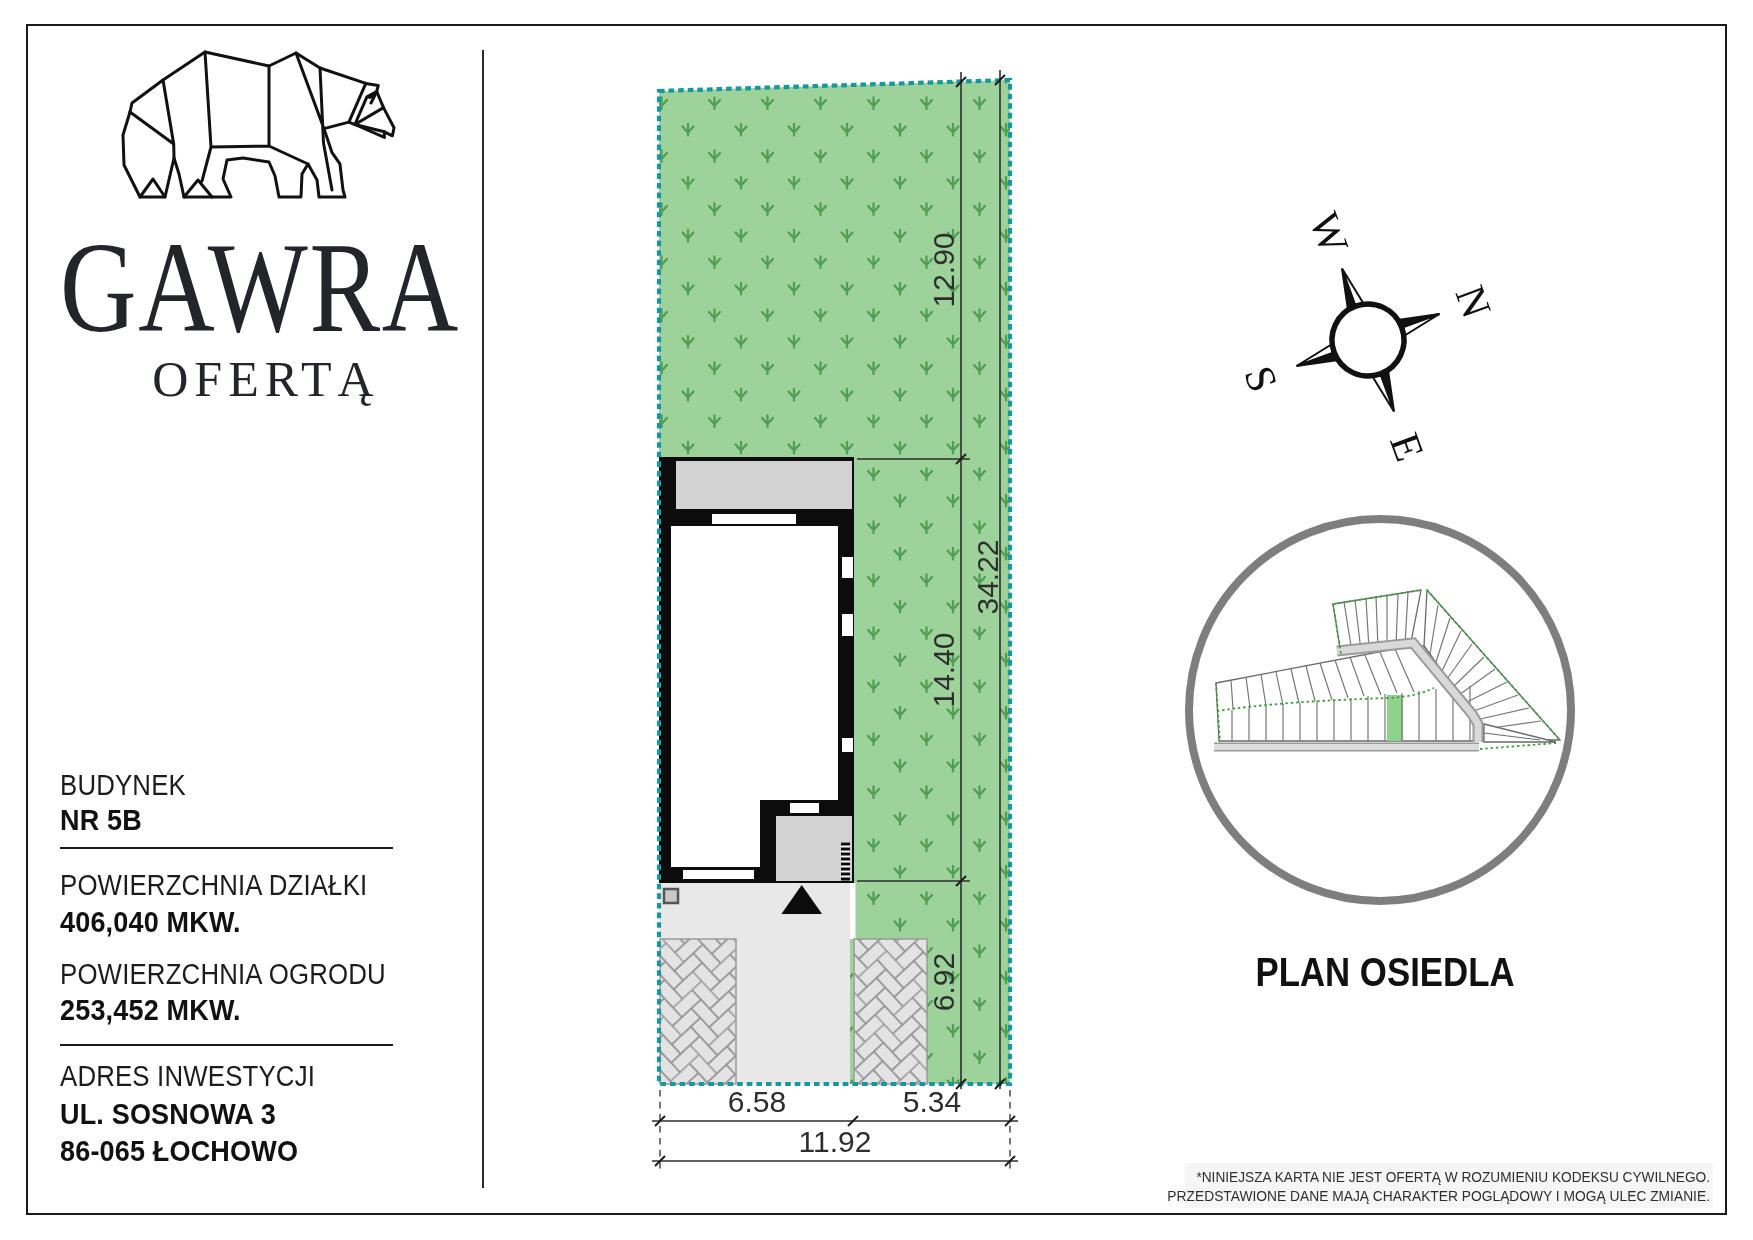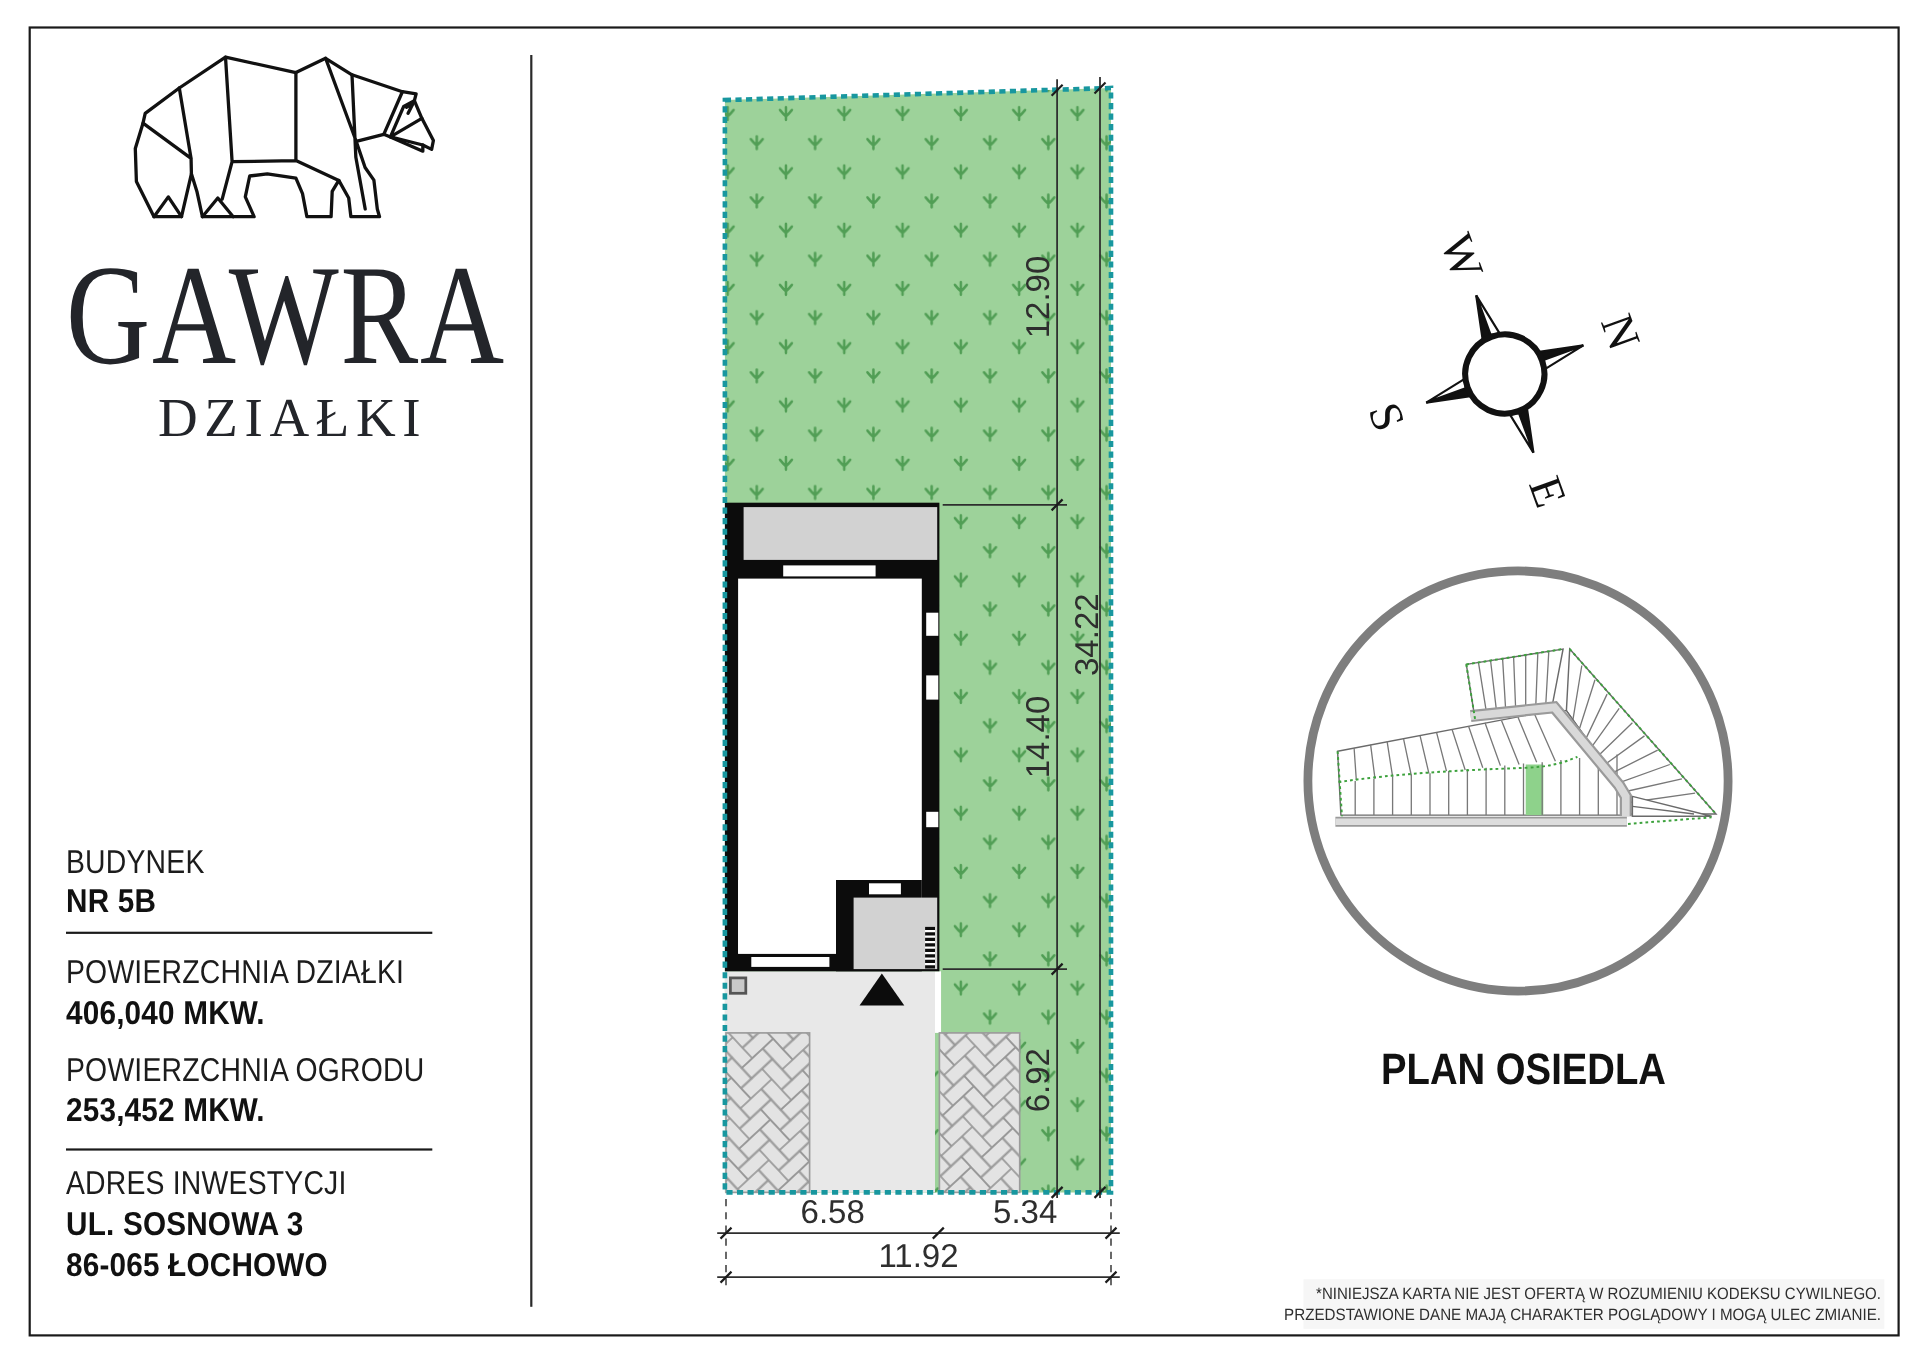--- a/index.html
+++ b/index.html
@@ -17,21 +17,21 @@
 <g id="bear">
 
   <path d="M22 63 L53 40 L95 12 L159 26 L186 13 L210 28 L255.8 43.4 L268.3 45.4 L266.7 51.5 L273.5 67.6 L284 87.7 L282.4 95.8 L274.4 91.8 L274.4 97.4 L244.9 84.5 L238.9 82.1 L213.9 88.6 L221.9 112.3 L229.9 123.8 L233 150 L235 157 L209 157 L207 140 L198 124 L192 134 L191 157 L169 157 L165 136 L159 122 L133 118 L117 120 L113 139 L121 157 L74 157 L69 134 L64 118 L55 157 L30 157 L14 125 L13 95 L20 72 Z"></path>
 
   <path d="M95 12 L101 107 M101 107 L92 141 M20 72 L63.7 104 M53 40 L63.7 104 M63.7 104 L64 118 M74 157 L88 140 L102 157 M30 157 L43 139 L55 157 M101 107 L159 106 L198 124 M159 26 L159 106 M186 13 L213.9 88.6 M210 28 L213.5 103 L222 150 M255.8 43.4 L238.9 82.1 M266.7 51.5 L257 56.7 L244.9 84.5 M273.5 67.6 L244.9 84.5 M274.4 91.8 L244.9 84.5 M259.5 57.5 L265.5 54 L261 63"></path>
 </g>
 </svg>
 
 <div class="abs" style="left:0px;top:216px;width:520px;text-align:center;font-family:'Liberation Serif',serif;font-size:130px;line-height:1.1;color:#23252a;letter-spacing:2px;transform:scaleX(0.815);transform-origin:260px 0;">GAWRA</div>
 
-<div class="abs" style="left:8px;top:352px;width:516px;text-align:center;font-family:'Liberation Serif',serif;font-size:50px;line-height:1.1;color:#23252a;letter-spacing:6px;">DZIAŁKI</div>
+<div class="abs" style="left:8px;top:352px;width:516px;text-align:center;font-family:'Liberation Serif',serif;font-size:50px;line-height:1.1;color:#23252a;letter-spacing:6px;">OFERTĄ</div>
 
 <div class="abs lbl" style="left:60px;top:768px;">BUDYNEK</div>
 
 <div class="abs val" style="left:60px;top:803px;">NR 5B</div>
 
 <div class="abs" style="left:60px;top:847px;width:333px;height:2px;background:#1a1a1a;"></div>
 
 <div class="abs lbl" style="left:60px;top:868px;">POWIERZCHNIA DZIAŁKI</div>
 
 <div class="abs val" style="left:60px;top:905px;">406,040 MKW.</div>

